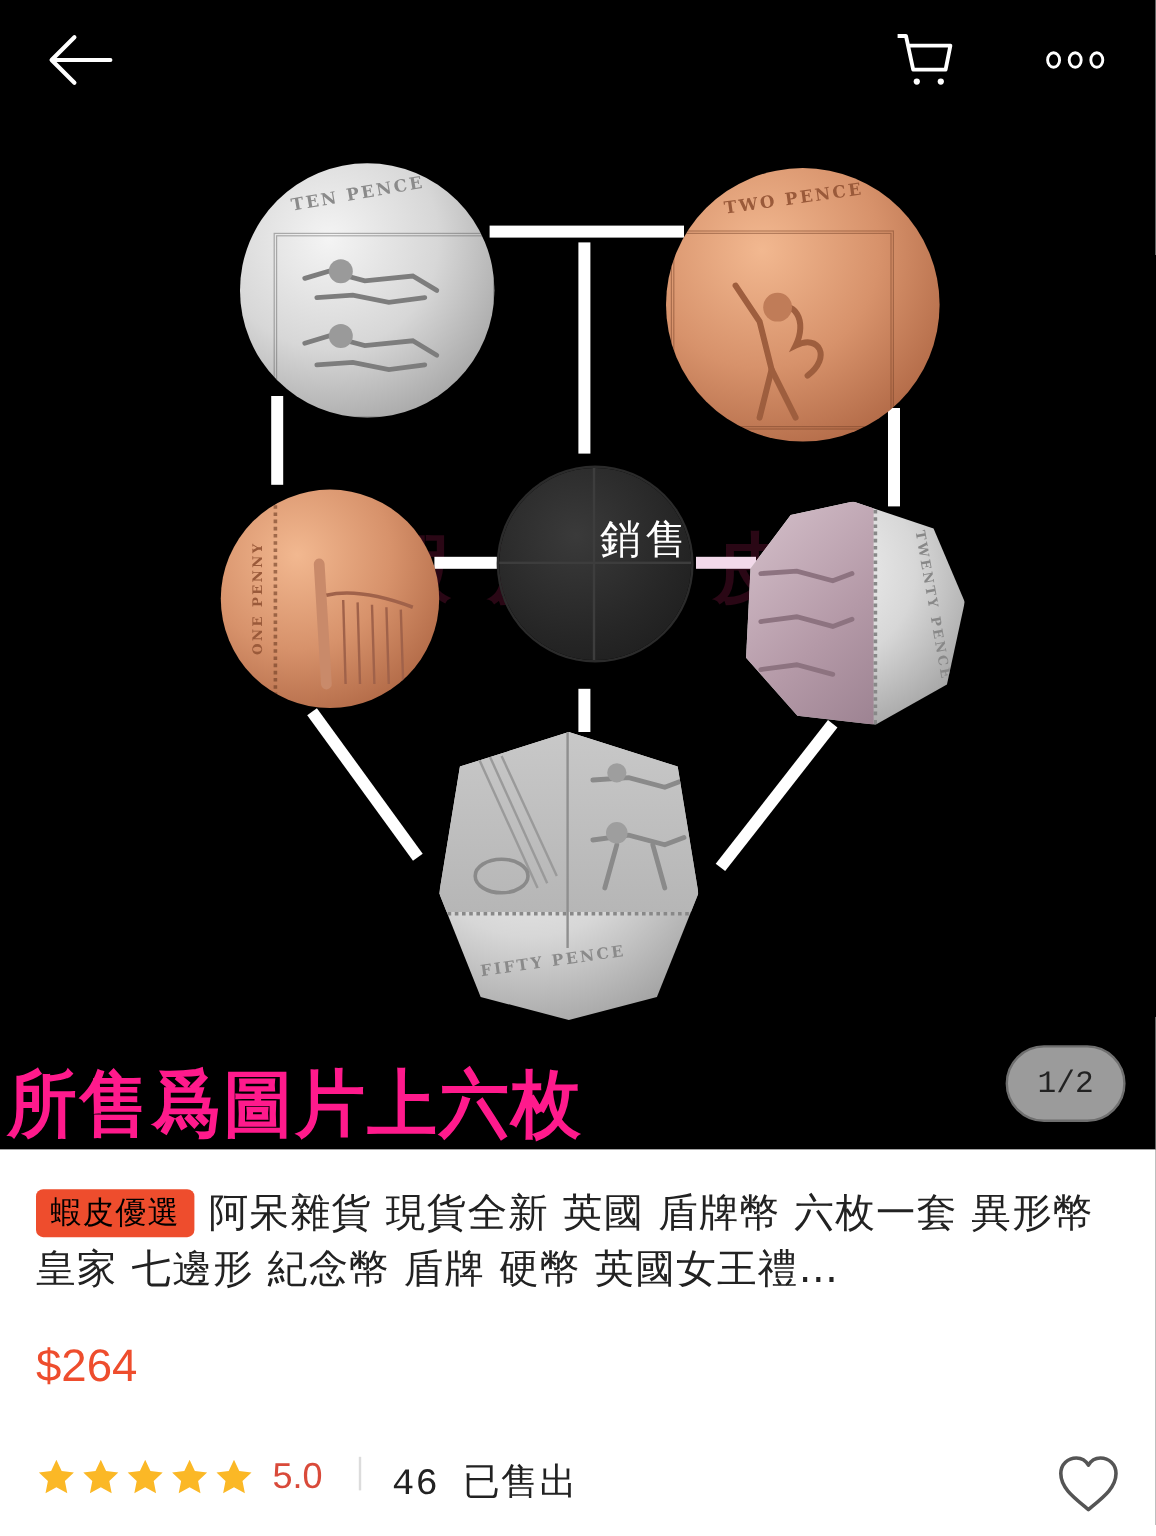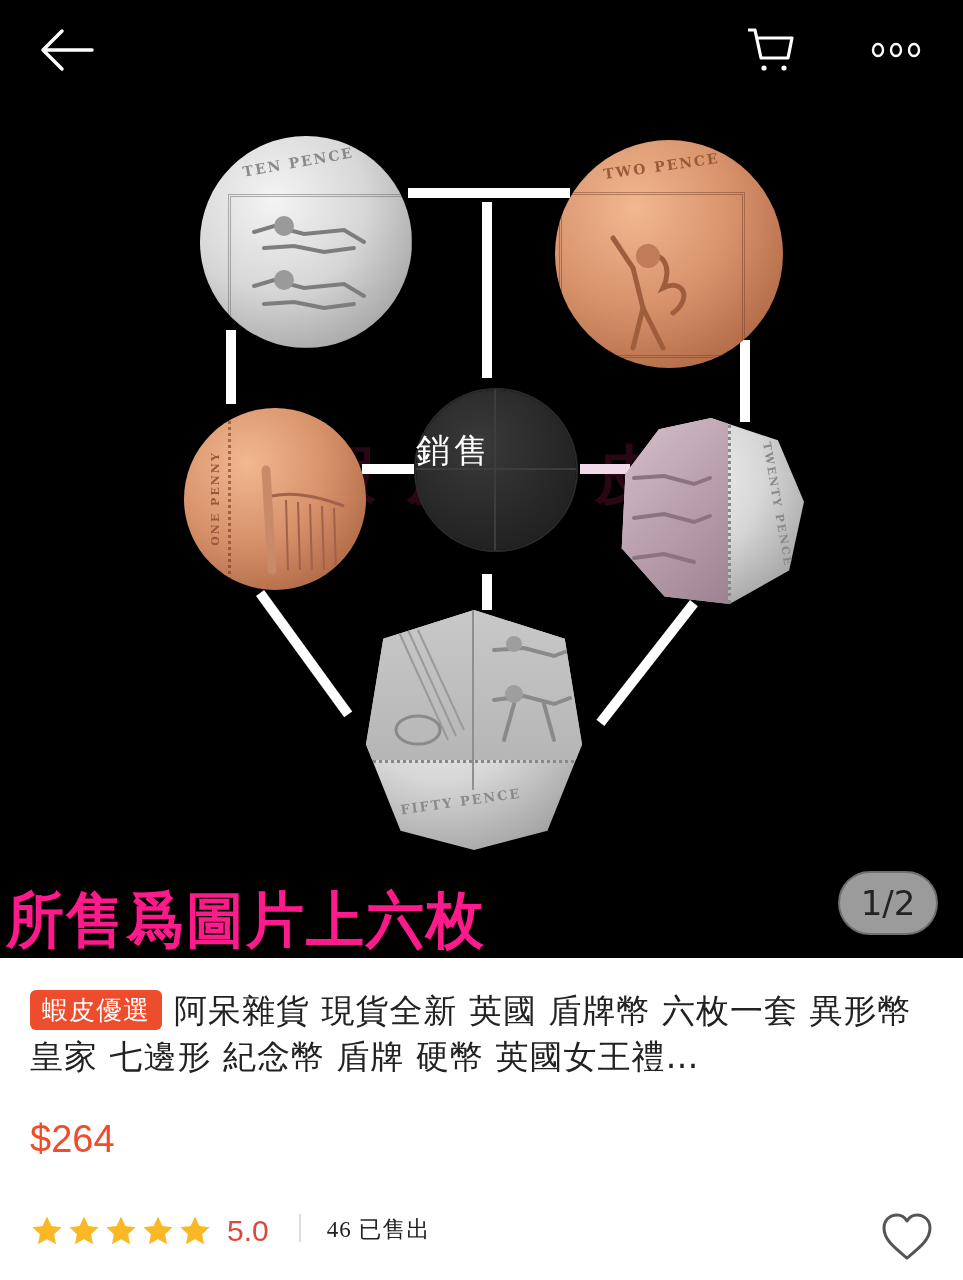--- a/index.html
+++ b/index.html
@@ -43,69 +43,69 @@
     color: rgba(120, 20, 60, 0.35); font-size: 64px; font-weight: bold;
     letter-spacing: 30px; text-align: center; line-height: 70px;
   }
   .sold-out-coin {
     position: absolute; left: 416px; top: 390px; width: 160px; height: 160px;
     border-radius: 50%;
     background: radial-gradient(circle at 40% 35%, #3a3a3a 0%, #262626 60%, #1a1a1a 100%);
     box-shadow: 0 0 0 2px #2b2b2b;
   }
   .sold-out-text {
-    position: absolute; left: 0; top: 38px; width: 160px; text-align: left;
+    position: absolute; left: 0; top: 38px; width: 160px; text-align: right;
     color: #fff; font-size: 34px; line-height: 44px; letter-spacing: 4px;
   }
   .banner-text {
     position: absolute; left: 6px; top: 882px;
     color: #ff1a8c; font-size: 58px; font-weight: bold; letter-spacing: 2px;
     line-height: 76px;
     font-family: "DejaVu Sans", sans-serif;
     transform: scaleY(1.05);
   }
   .counter {
     position: absolute; left: 838px; top: 871px; width: 100px; height: 64px;
     border-radius: 32px; background: #9b9b9b;
     border: 2px solid #6f6f6f; box-sizing: border-box;
     display: flex; align-items: center; justify-content: center;
-    color: #222; font-size: 34px;
+    color: #222; font-size: 26px; font-family: Liberation Mono, monospace;
   }
   .info {
     position: absolute; left: 0; top: 958px; width: 963px; height: 322px;
     background: #fff;
   }
   .title-block {
     position: absolute; left: 30px; top: 30px; width: 905px;
     font-size: 33px; line-height: 46px; color: #222;
     letter-spacing: 1px;
   }
   .badge {
-    display: inline-block; background: #ee4d2d; color: #ffffff;
+    display: inline-block; background: #ee4d2d; color: #000000;
     font-size: 26px; line-height: 40px; padding: 0 12px;
     border-radius: 6px; margin-right: 12px; vertical-align: 3px;
     letter-spacing: 1px;
   }
   .price {
     position: absolute; left: 30px; top: 160px;
     color: #ee4d2d; font-size: 38px; font-family: "Liberation Sans", sans-serif;
   }
   .rating-row {
     position: absolute; left: 30px; top: 256px; height: 50px;
     display: flex; 
   }
   .star { width: 34px; height: 34px; margin-right: 3px; }
   .rating-val {
     color: #d0011b; font-size: 30px; margin-left: 12px;
     font-family: "Liberation Sans", sans-serif; color: #d94a3a;
   }
   .sep { width: 2px; height: 28px; background: #dcdcdc; margin: 0 26px 0 30px; }
   .sold {
-    color: #222; font-size: 23px; letter-spacing: 1px;
-    font-family: Liberation Serif, serif;
+    color: #222; font-size: 31px; letter-spacing: 1px;
+    font-family: Liberation Mono, monospace;
   }
   .heart {
     position: absolute; right: 28px; top: 252px; width: 56px; height: 56px;
     cursor: pointer;
   }
 </style>
 </head>
 <body>
 
 <div class="hero">

